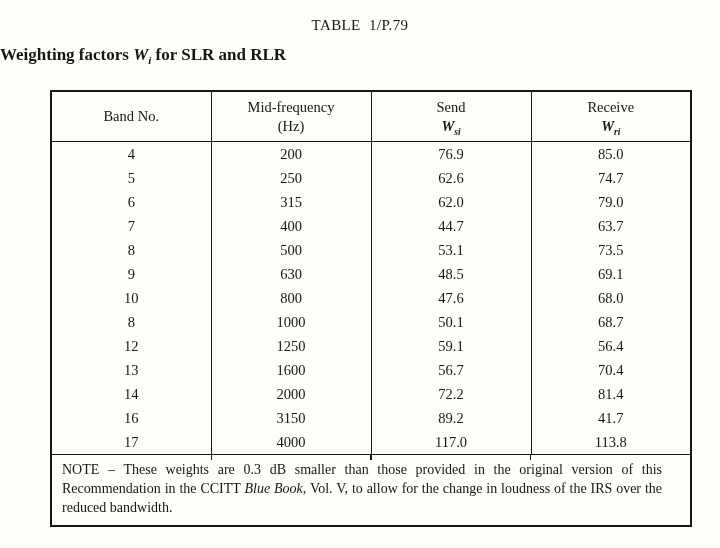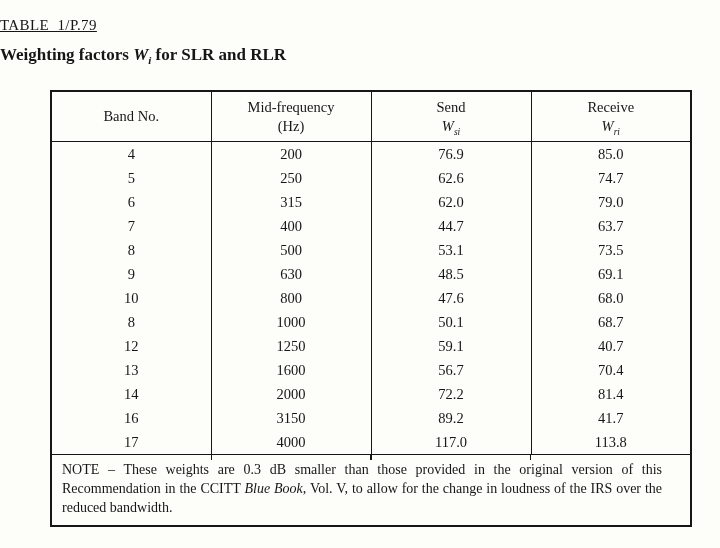--- a/index.html
+++ b/index.html
@@ -6,23 +6,22 @@
   body {
     width: 720px; height: 548px;
     background: #fdfdfa;
     color: #161616;
     font-family: "Liberation Serif", "DejaVu Serif", serif;
   }
   .page { position: relative; width: 720px; height: 548px; overflow: hidden; }
 
   .doc-title {
     position: absolute; top: 17px; left: 0; width: 100%;
-    text-align: left; font-size: 15px; letter-spacing: 0.4px;
+    text-align: center; font-size: 15px; letter-spacing: 0.4px;
     white-space: pre;
-    text-decoration: underline;
   }
   .doc-subtitle {
     position: absolute; top: 45px; left: 0; width: 100%;
     font-size: 17px; font-weight: bold;
   }
   .doc-subtitle sub, .w-sym sub {
     font-size: 0.65em; line-height: 0;
   }
 
   table.wtable {
@@ -32,21 +31,21 @@
   }
   .wtable col { width: 25%; }
 
   .wtable thead th {
     border: 1.5px solid #161616;
     height: 49px;
     font-weight: normal; font-size: 14.5px;
     text-align: center; vertical-align: middle;
     line-height: 1.3; padding: 0;
   }
-  .w-sym { font-style: italic; }
+  .w-sym { font-style: italic; font-weight: bold; }
 
   .wtable tbody.data td {
     border-left: 1.5px solid #161616;
     border-right: 1.5px solid #161616;
     border-top: none; border-bottom: none;
     height: 24px; padding: 0;
     text-align: center; vertical-align: middle;
     font-size: 14.5px; line-height: 24px;
   }
 
@@ -157,21 +156,21 @@
           <td>8</td>
           <td>1000</td>
           <td>50.1</td>
           <td>68.7</td>
         </tr>
 
         <tr>
           <td>12</td>
           <td>1250</td>
           <td>59.1</td>
-          <td>40.7</td>
+          <td>56.4</td>
         </tr>
 
         <tr>
           <td>13</td>
           <td>1600</td>
           <td>56.7</td>
           <td>70.4</td>
         </tr>
 
         <tr>

